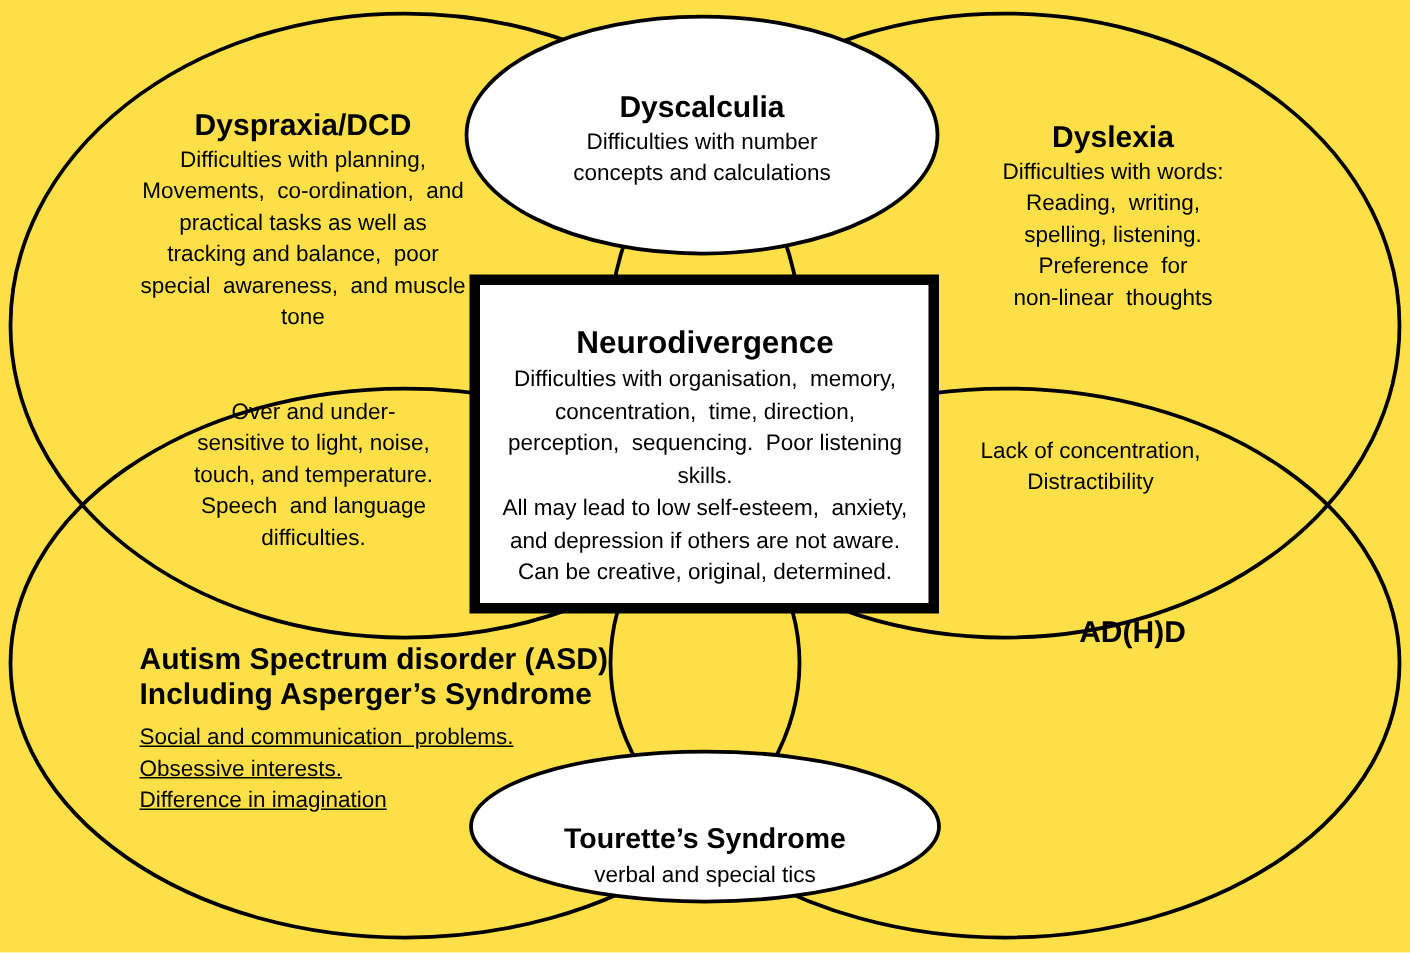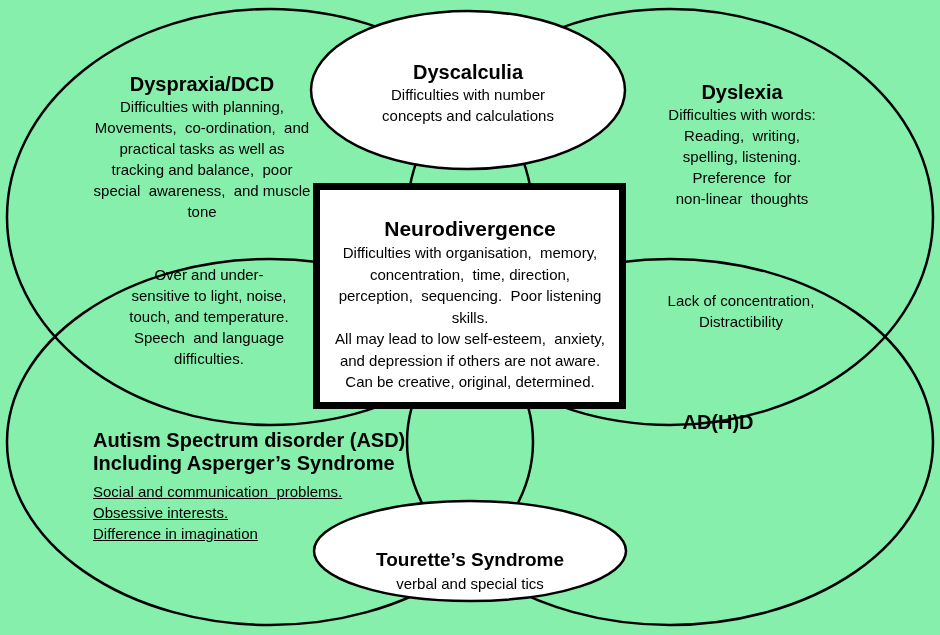--- a/index.html
+++ b/index.html
@@ -1,20 +1,20 @@
 <!DOCTYPE html>
 <html><head>
 <meta charset="utf-8">
 <style>
   html, body { margin: 0; padding: 0; background: #ffffff; }
   #canvas {
     position: relative;
     width: 940px;
     height: 635px;
-    background: #86efac;
+    background: #fde047;
     font-family: "Liberation Sans", sans-serif;
     color: #000;
     overflow: hidden;
   }
   #shapes { position: absolute; left: 0; top: 0; }
   .label { position: absolute; }
   .label .title {
     font-weight: bold;
     font-size: 20px;
     line-height: 24px;
@@ -28,25 +28,25 @@
   .centered { text-align: center; }
   .leftalign { text-align: left; }
 
   #dyspraxia-label   { left: 52px;  top: 72px;  width: 300px; }
   #dyscalculia-label { left: 328px; top: 60px;  width: 280px; }
   #dyslexia-label    { left: 612px; top: 80px;  width: 260px; }
   #neuro-label       { left: 317px; top: 216px; width: 306px; }
   #neuro-label .title { font-size: 21px; line-height: 26px; }
   #neuro-label .body  { line-height: 21.5px; }
   #overlap-left-label  { left: 94px;  top: 264px; width: 230px; font-size: 15px; line-height: 21px; white-space: pre; }
-  #overlap-right-label { left: 626px; top: 290px; width: 230px; font-size: 15px; line-height: 21px; white-space: pre; }
+  #overlap-right-label { left: 612px; top: 290px; width: 230px; font-size: 15px; line-height: 21px; white-space: pre; }
   #asd-label  { left: 93px;  top: 429px; width: 345px; }
   #asd-label .title { line-height: 23px; }
   #asd-label .body  { margin-top: 6px; text-decoration: underline; }
-  #adhd-label { left: 588px; top: 410px; width: 260px; }
+  #adhd-label { left: 625px; top: 410px; width: 260px; }
   #tourettes-label { left: 340px; top: 548px; width: 260px; }
   #tourettes-label .title { font-size: 19px; }
   #tourettes-label .body  { line-height: 20px; margin-top: 2px; }
 </style>
 </head>
 <body>
 
 <div id="canvas">
 
   <svg id="shapes" width="940" height="635" viewBox="0 0 940 635">

